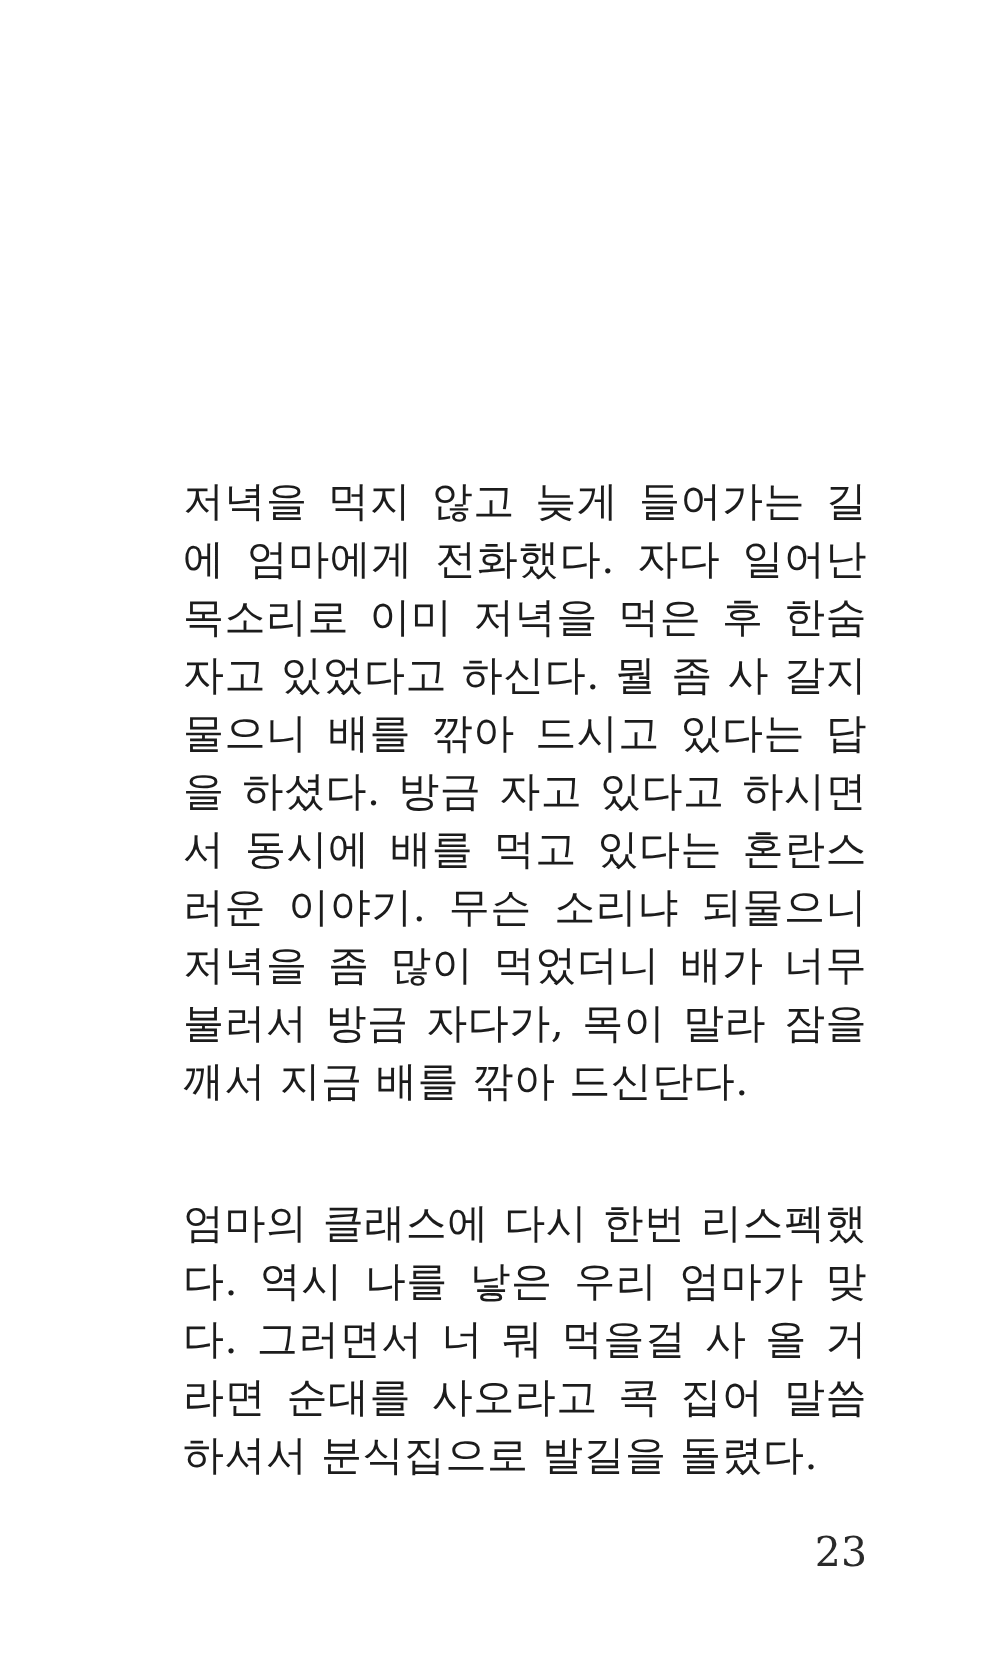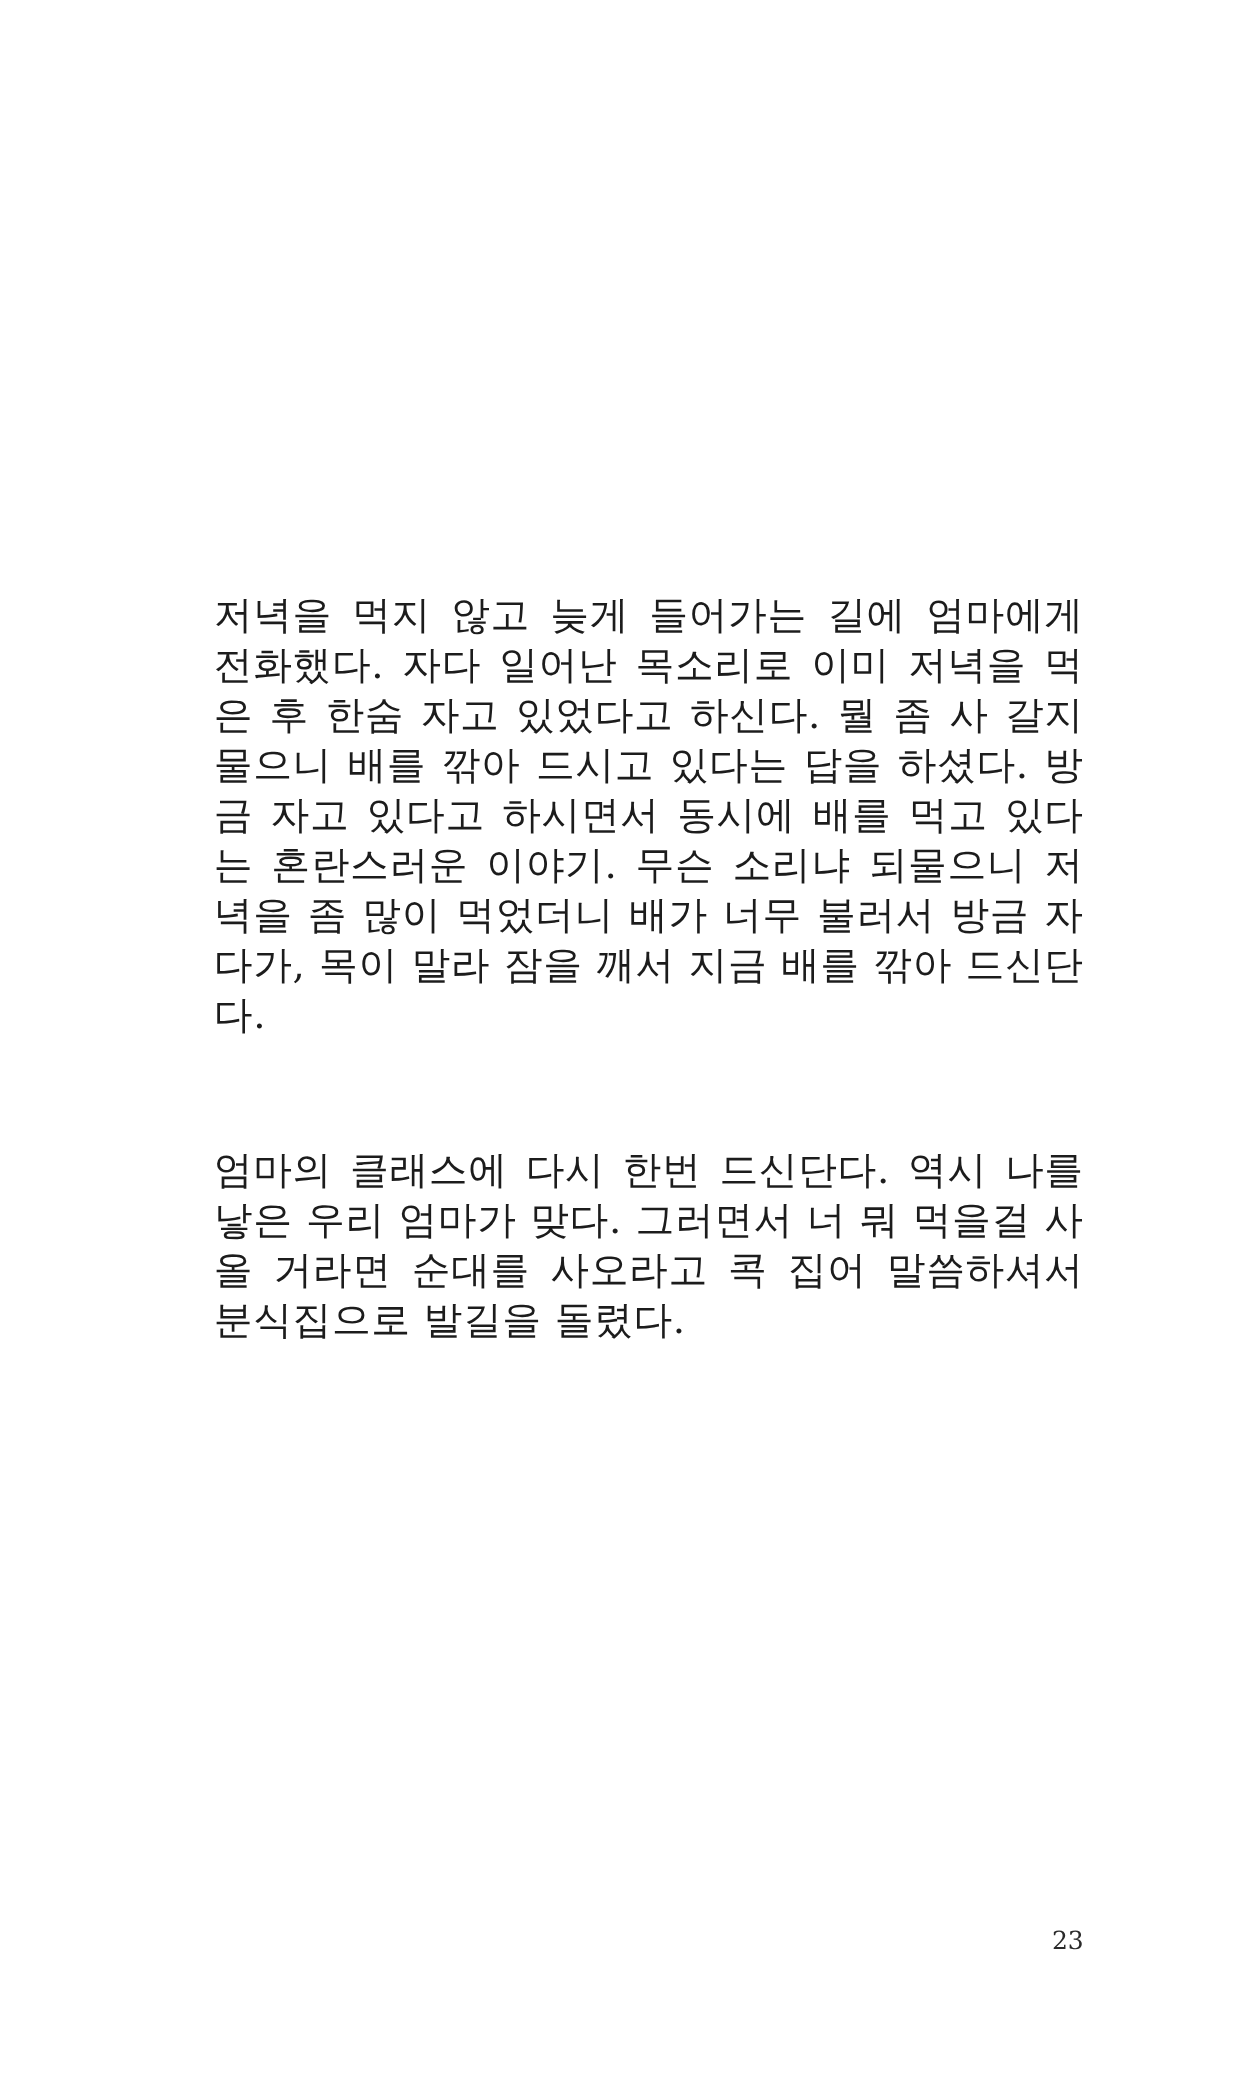--- a/index.html
+++ b/index.html
@@ -16,43 +16,43 @@
     color: #1c1c1c;
     overflow: hidden;
   }
   .text-block {
     position: absolute;
     left: 167px;
     top: 472px;
     width: 700px;
   }
   .text-block p {
-    margin: 0 0 84px 4px;
-    font-size: 31px;
-    line-height: 40px;
+    margin: 0 0 84px 16px;
+    font-size: 41px;
+    line-height: 58px;
     letter-spacing: 0.5px;
     text-align: justify;
     word-break: normal;
     overflow-wrap: break-word;
   }
   .text-block p:last-child {
     margin-bottom: 0;
   }
   .page-number {
     position: absolute;
     top: 1534px;
     right: 133px;
-    font-size: 20px;
+    font-size: 41px;
     line-height: 36px;
     text-align: right;
     color: #2a2a2a;
   }
 </style>
 </head>
 <body>
 
 <div class="page">
   <div class="text-block">
     <p>저녁을 먹지 않고 늦게 들어가는 길에 엄마에게 전화했다. 자다 일어난 목소리로 이미 저녁을 먹은 후 한숨 자고 있었다고 하신다. 뭘 좀 사 갈지 물으니 배를 깎아 드시고 있다는 답을 하셨다. 방금 자고 있다고 하시면서 동시에 배를 먹고 있다는 혼란스러운 이야기. 무슨 소리냐 되물으니 저녁을 좀 많이 먹었더니 배가 너무 불러서 방금 자다가, 목이 말라 잠을 깨서 지금 배를 깎아 드신단다.</p>
-    <p>엄마의 클래스에 다시 한번 드신단다. 역시 나를 낳은 우리 엄마가 맞다. 그러면서 너 뭐 먹을걸 사 올 거라면 순대를 사오라고 콕 집어 말씀하셔서 분식집으로 발길을 돌렸다.</p>
+    <p>엄마의 클래스에 다시 한번 리스펙했다. 역시 나를 낳은 우리 엄마가 맞다. 그러면서 너 뭐 먹을걸 사 올 거라면 순대를 사오라고 콕 집어 말씀하셔서 분식집으로 발길을 돌렸다.</p>
   </div>
   <div class="page-number">23</div>
 </div>
 
 </body></html>

